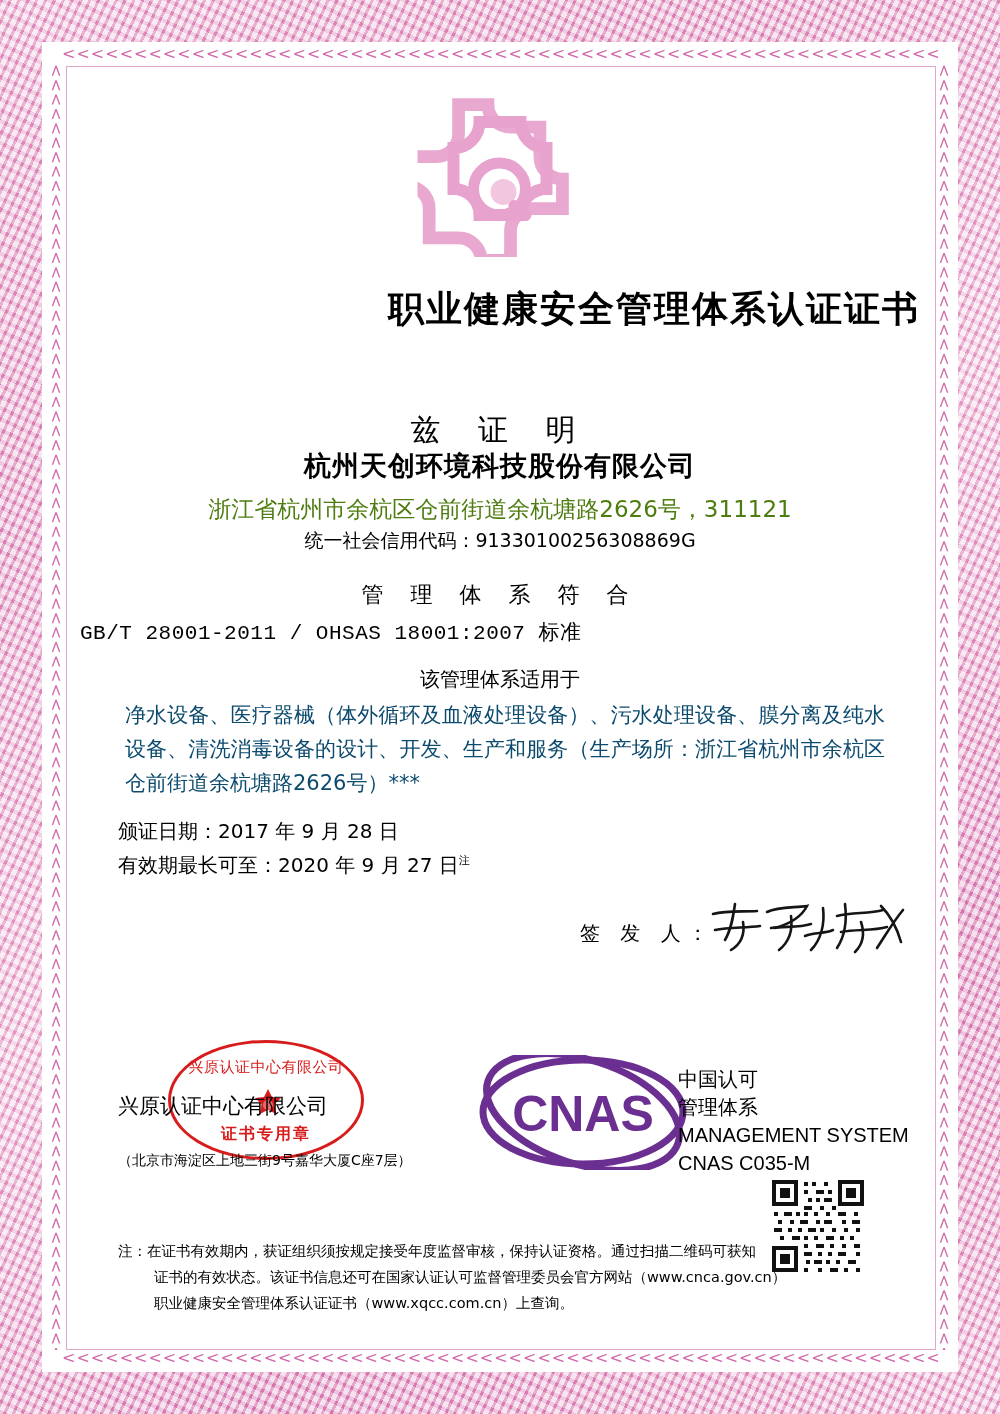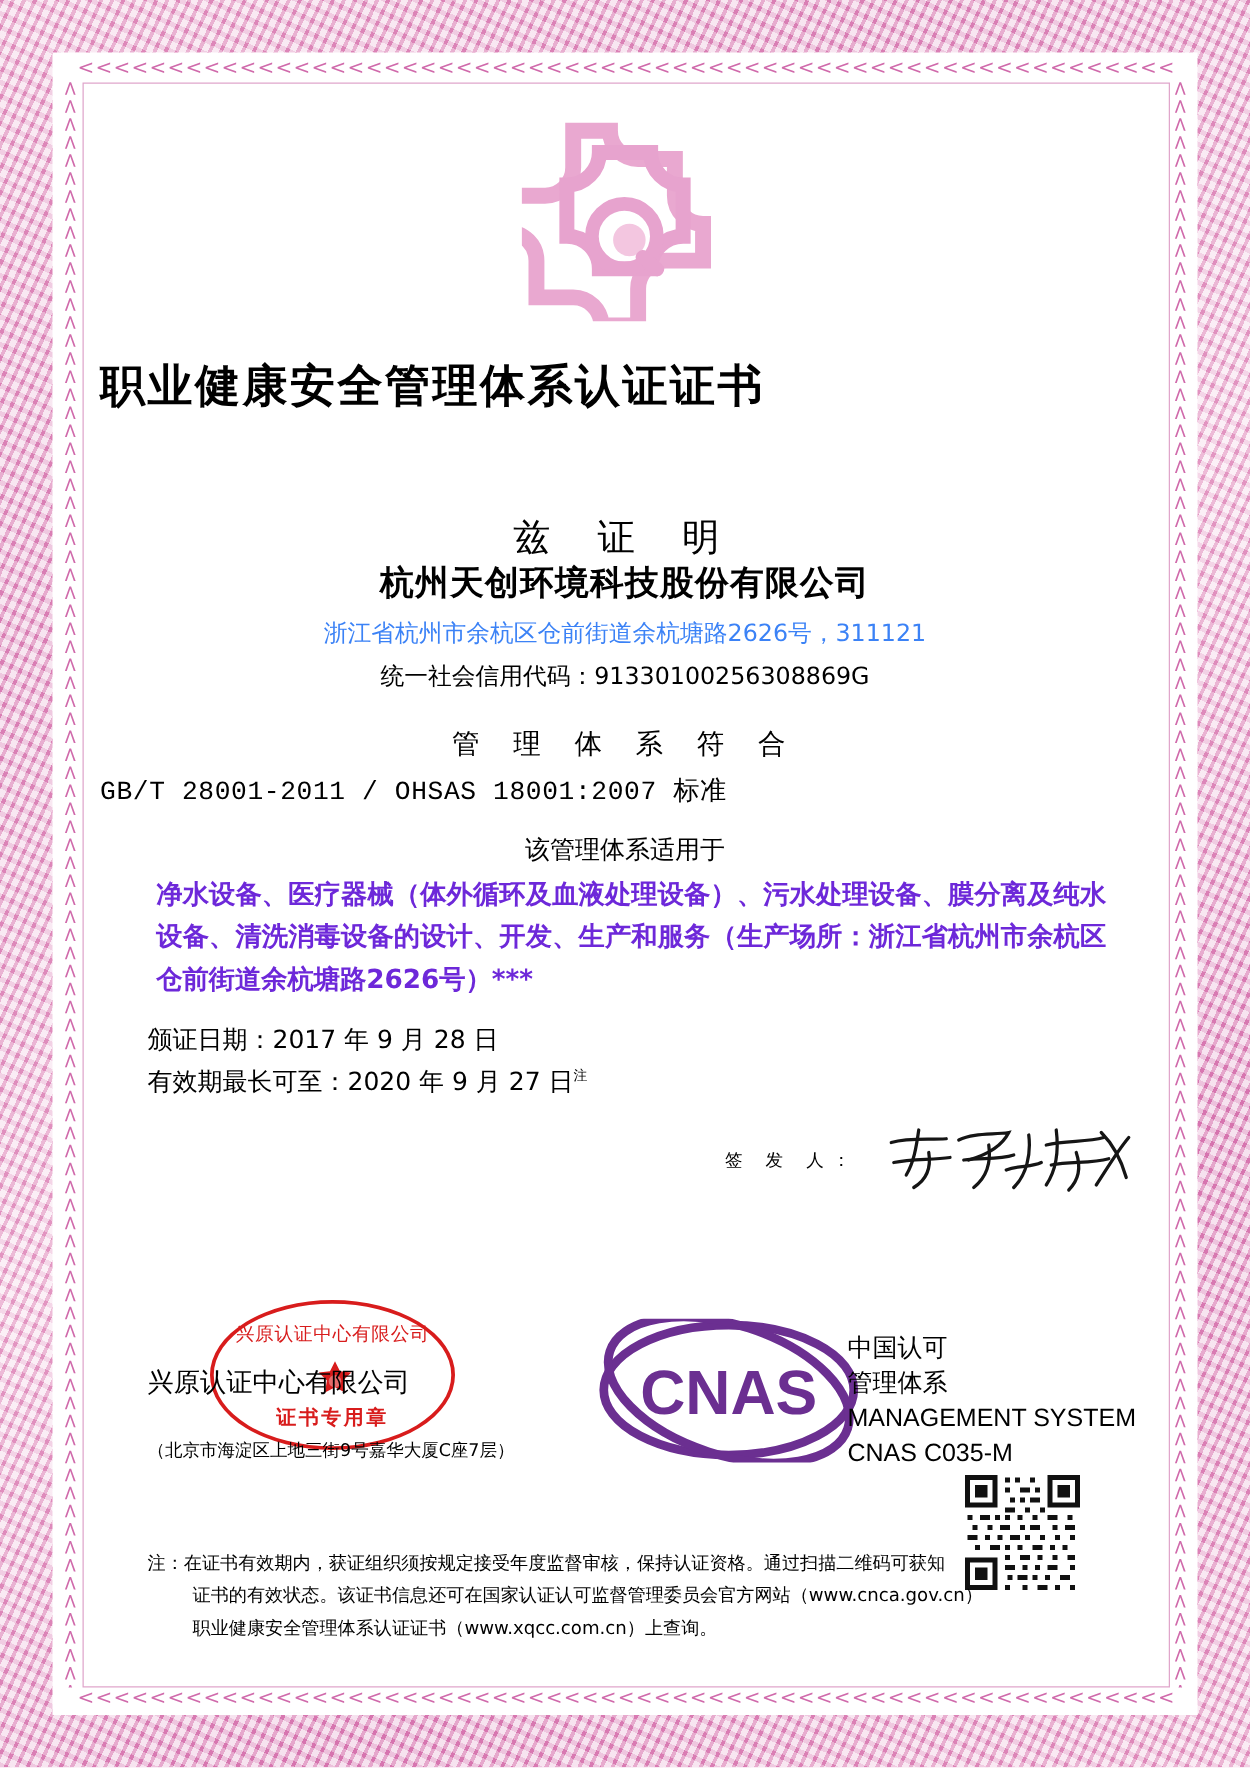--- a/index.html
+++ b/index.html
@@ -74,21 +74,21 @@
     left: 50%;
     transform: translateX(-50%);
     top: 12px;
     width: 165px;
     height: 165px;
   }
   .cert-title {
     position: absolute;
     top: 205px;
     width: 840px;
-    text-align: left;
+    text-align: right;
     font-family: "DejaVu Sans", sans-serif;
     font-size: 36px;
     font-weight: bold;
     letter-spacing: 2px;
     color: #000;
   }
   .reg-no {
     position: absolute;
     top: 290px;
     width: 840px;
@@ -119,22 +119,22 @@
     font-weight: bold;
     letter-spacing: 1px;
     color: #000;
   }
   .address {
     position: absolute;
     top: 414px;
     width: 840px;
     text-align: center;
     font-family: "DejaVu Sans", sans-serif;
-    font-size: 19px;
-    color: #3b82f6;
+    font-size: 23px;
+    color: #4d7c0f;
   }
   .credit-code {
     position: absolute;
     top: 448px;
     width: 840px;
     text-align: center;
     font-family: "DejaVu Sans", sans-serif;
     font-size: 19px;
     color: #000;
   }
@@ -168,23 +168,23 @@
     color: #000;
   }
   .scope-body {
     position: absolute;
     top: 618px;
     left: 45px;
     width: 760px;
     text-align: justify;
     font-family: "DejaVu Sans", sans-serif;
     font-size: 21px;
-    font-weight: bold;
+    font-weight: normal;
     line-height: 34px;
-    color: #6d28d9;
+    color: #0c4a6e;
   }
   .issue-date {
     position: absolute;
     top: 738px;
     left: 38px;
     font-family: "DejaVu Sans", sans-serif;
     font-size: 20px;
     color: #000;
   }
   .expiry-date {
@@ -196,21 +196,21 @@
     color: #000;
   }
   .expiry-date sup {
     font-size: 11px;
   }
   .signer-label {
     position: absolute;
     top: 840px;
     left: 500px;
     font-family: "DejaVu Sans", sans-serif;
-    font-size: 14px;
+    font-size: 20px;
     letter-spacing: 7px;
     color: #000;
   }
   .signature {
     position: absolute;
     top: 818px;
     left: 625px;
     width: 215px;
     height: 60px;
   }

